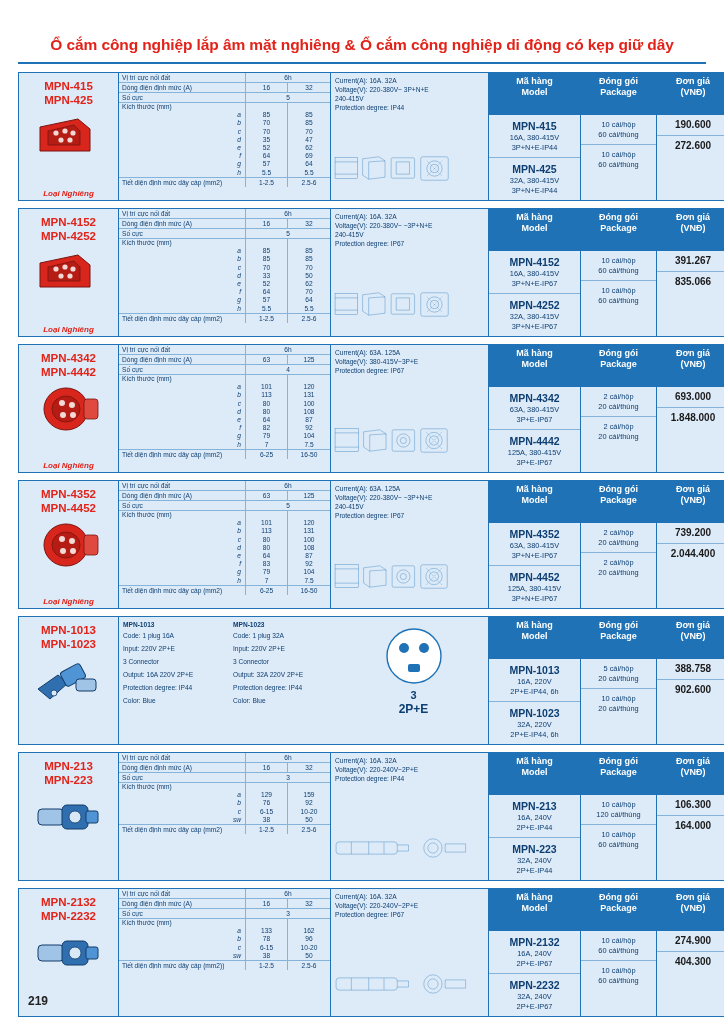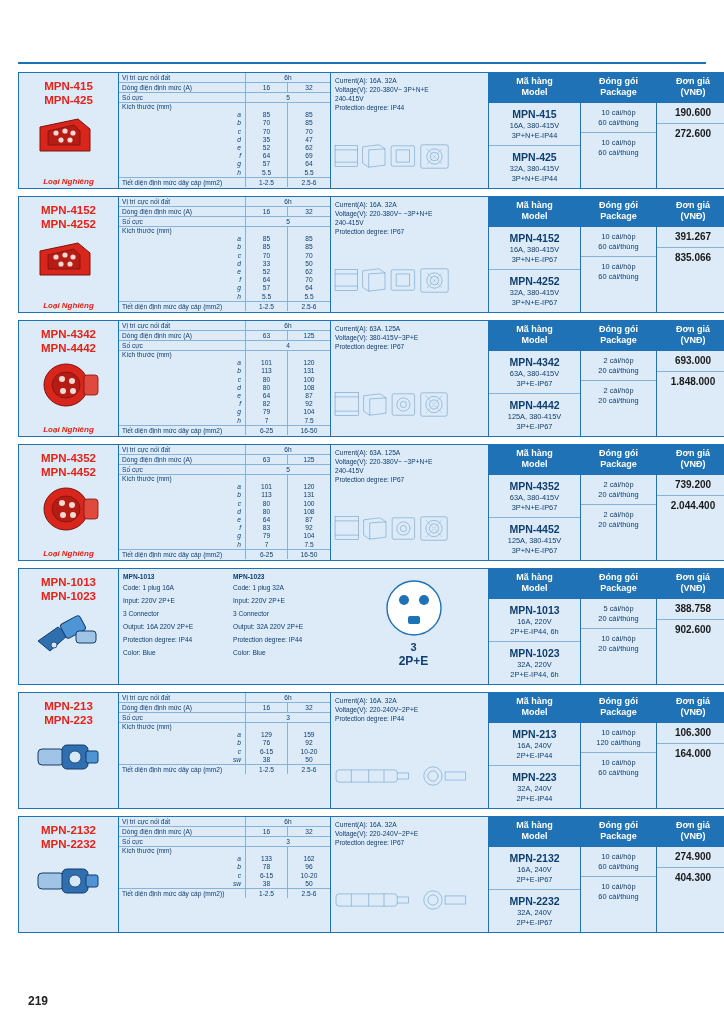--- a/index.html
+++ b/index.html
@@ -143,21 +143,21 @@
     text-align: center;
   }
   .col-model { width: 92px; flex: 0 0 92px; }
   .col-pack  { width: 76px; flex: 0 0 76px; }
   .col-price { width: 72px; flex: 0 0 72px; border-right: none; }
   .head-cell {
     background: #1f72b5;
     color: #ffffff;
     font-weight: bold;
     font-size: 9px;
-    padding: 3px 1px 4px;
+    padding: 3px 1px 16px;
     line-height: 11px;
     border-bottom: 1.2px solid #1f72b5;
   }
   .cell {
     font-size: 7.4px;
     color: #0d3f73;
     padding: 5px 2px;
     line-height: 9.5px;
     border-bottom: 0.8px solid #86b3da;
     display: flex;
@@ -180,20 +180,21 @@
     font-weight: bold;
   }
   
   .svgwrap { width: 100%; height: 100%; }
 </style>
 </head>
 <body>
 
 <div class="page">
 
+  <div class="title">Ổ cắm công nghiệp lắp âm mặt nghiêng &amp; Ổ cắm công nghiệp di động có kẹp giữ dây</div>
   <div class="title-rule"></div>
 
   <div class="blocks" id="blocks">
       <div class="block">
         <div class="col-left">
           <div class="model-code">MPN-415</div>
           <div class="model-code">MPN-425</div>
           <div class="prod-img"><svg class="svgwrap" viewBox="0 0 74 52">
               <g>
                 <path d="M8 40 L8 16 L46 8 L58 18 L58 40 Z" fill="#d9261c" stroke="#7a1410" stroke-width="1"></path>

